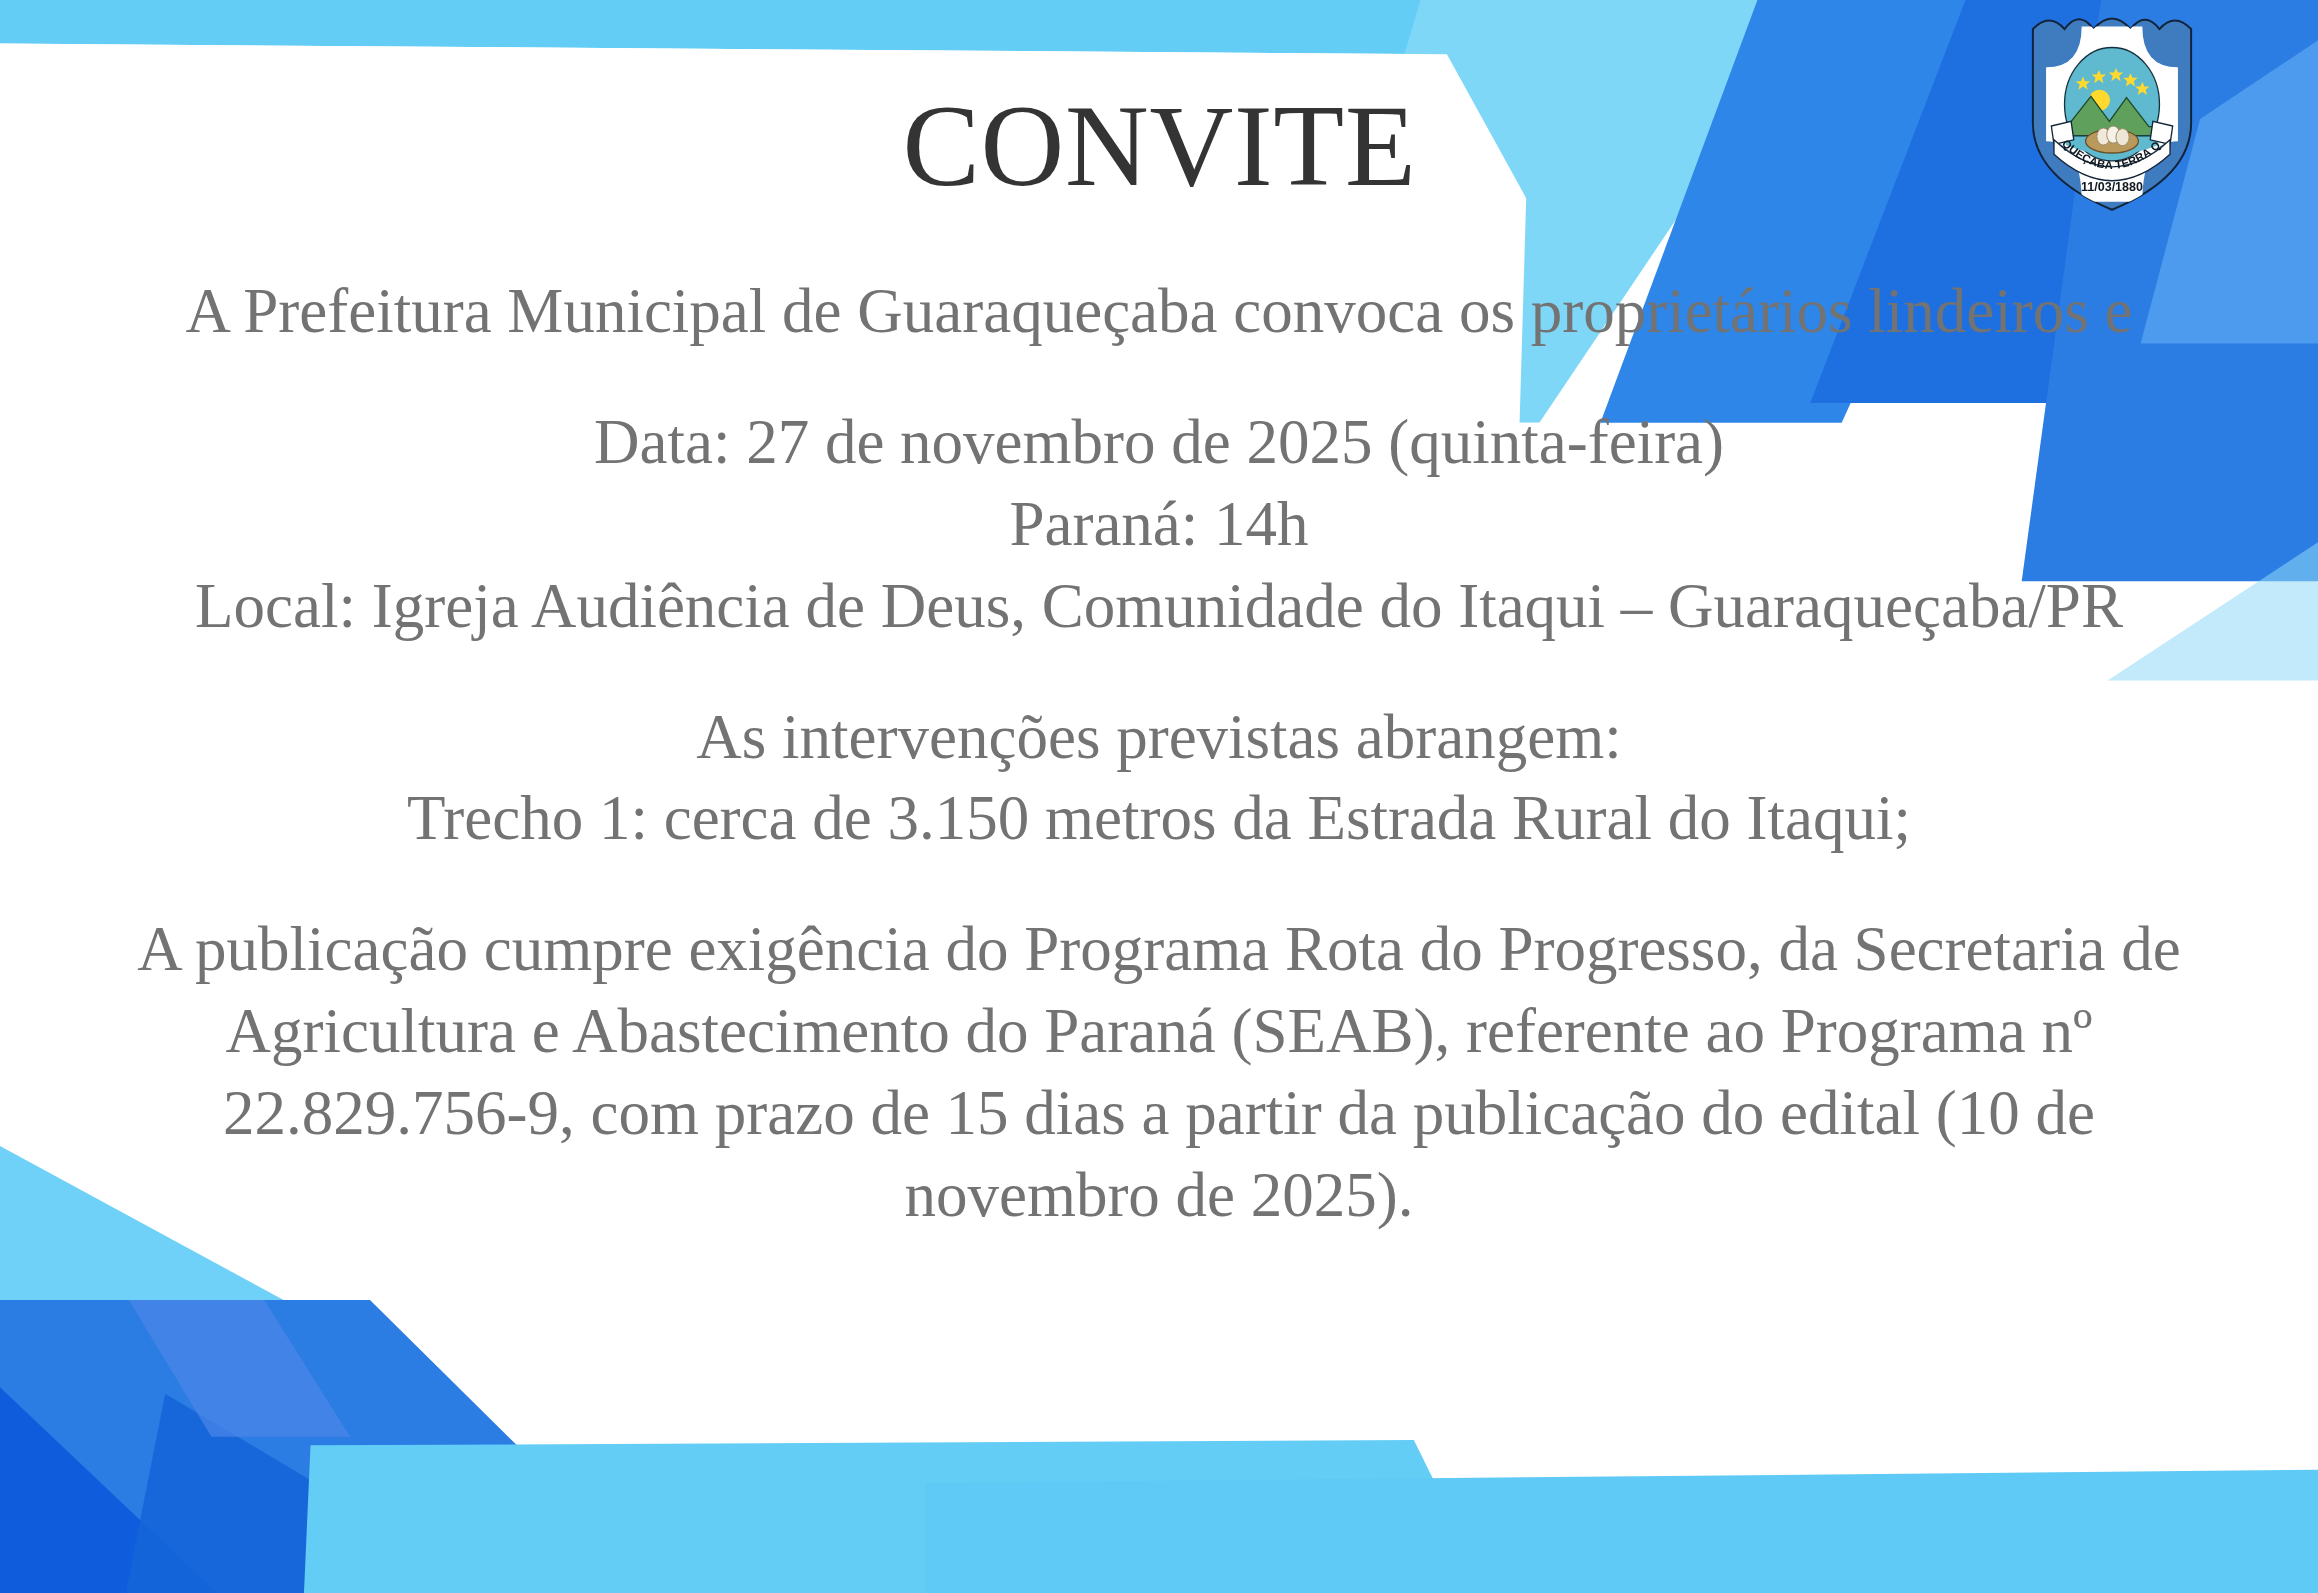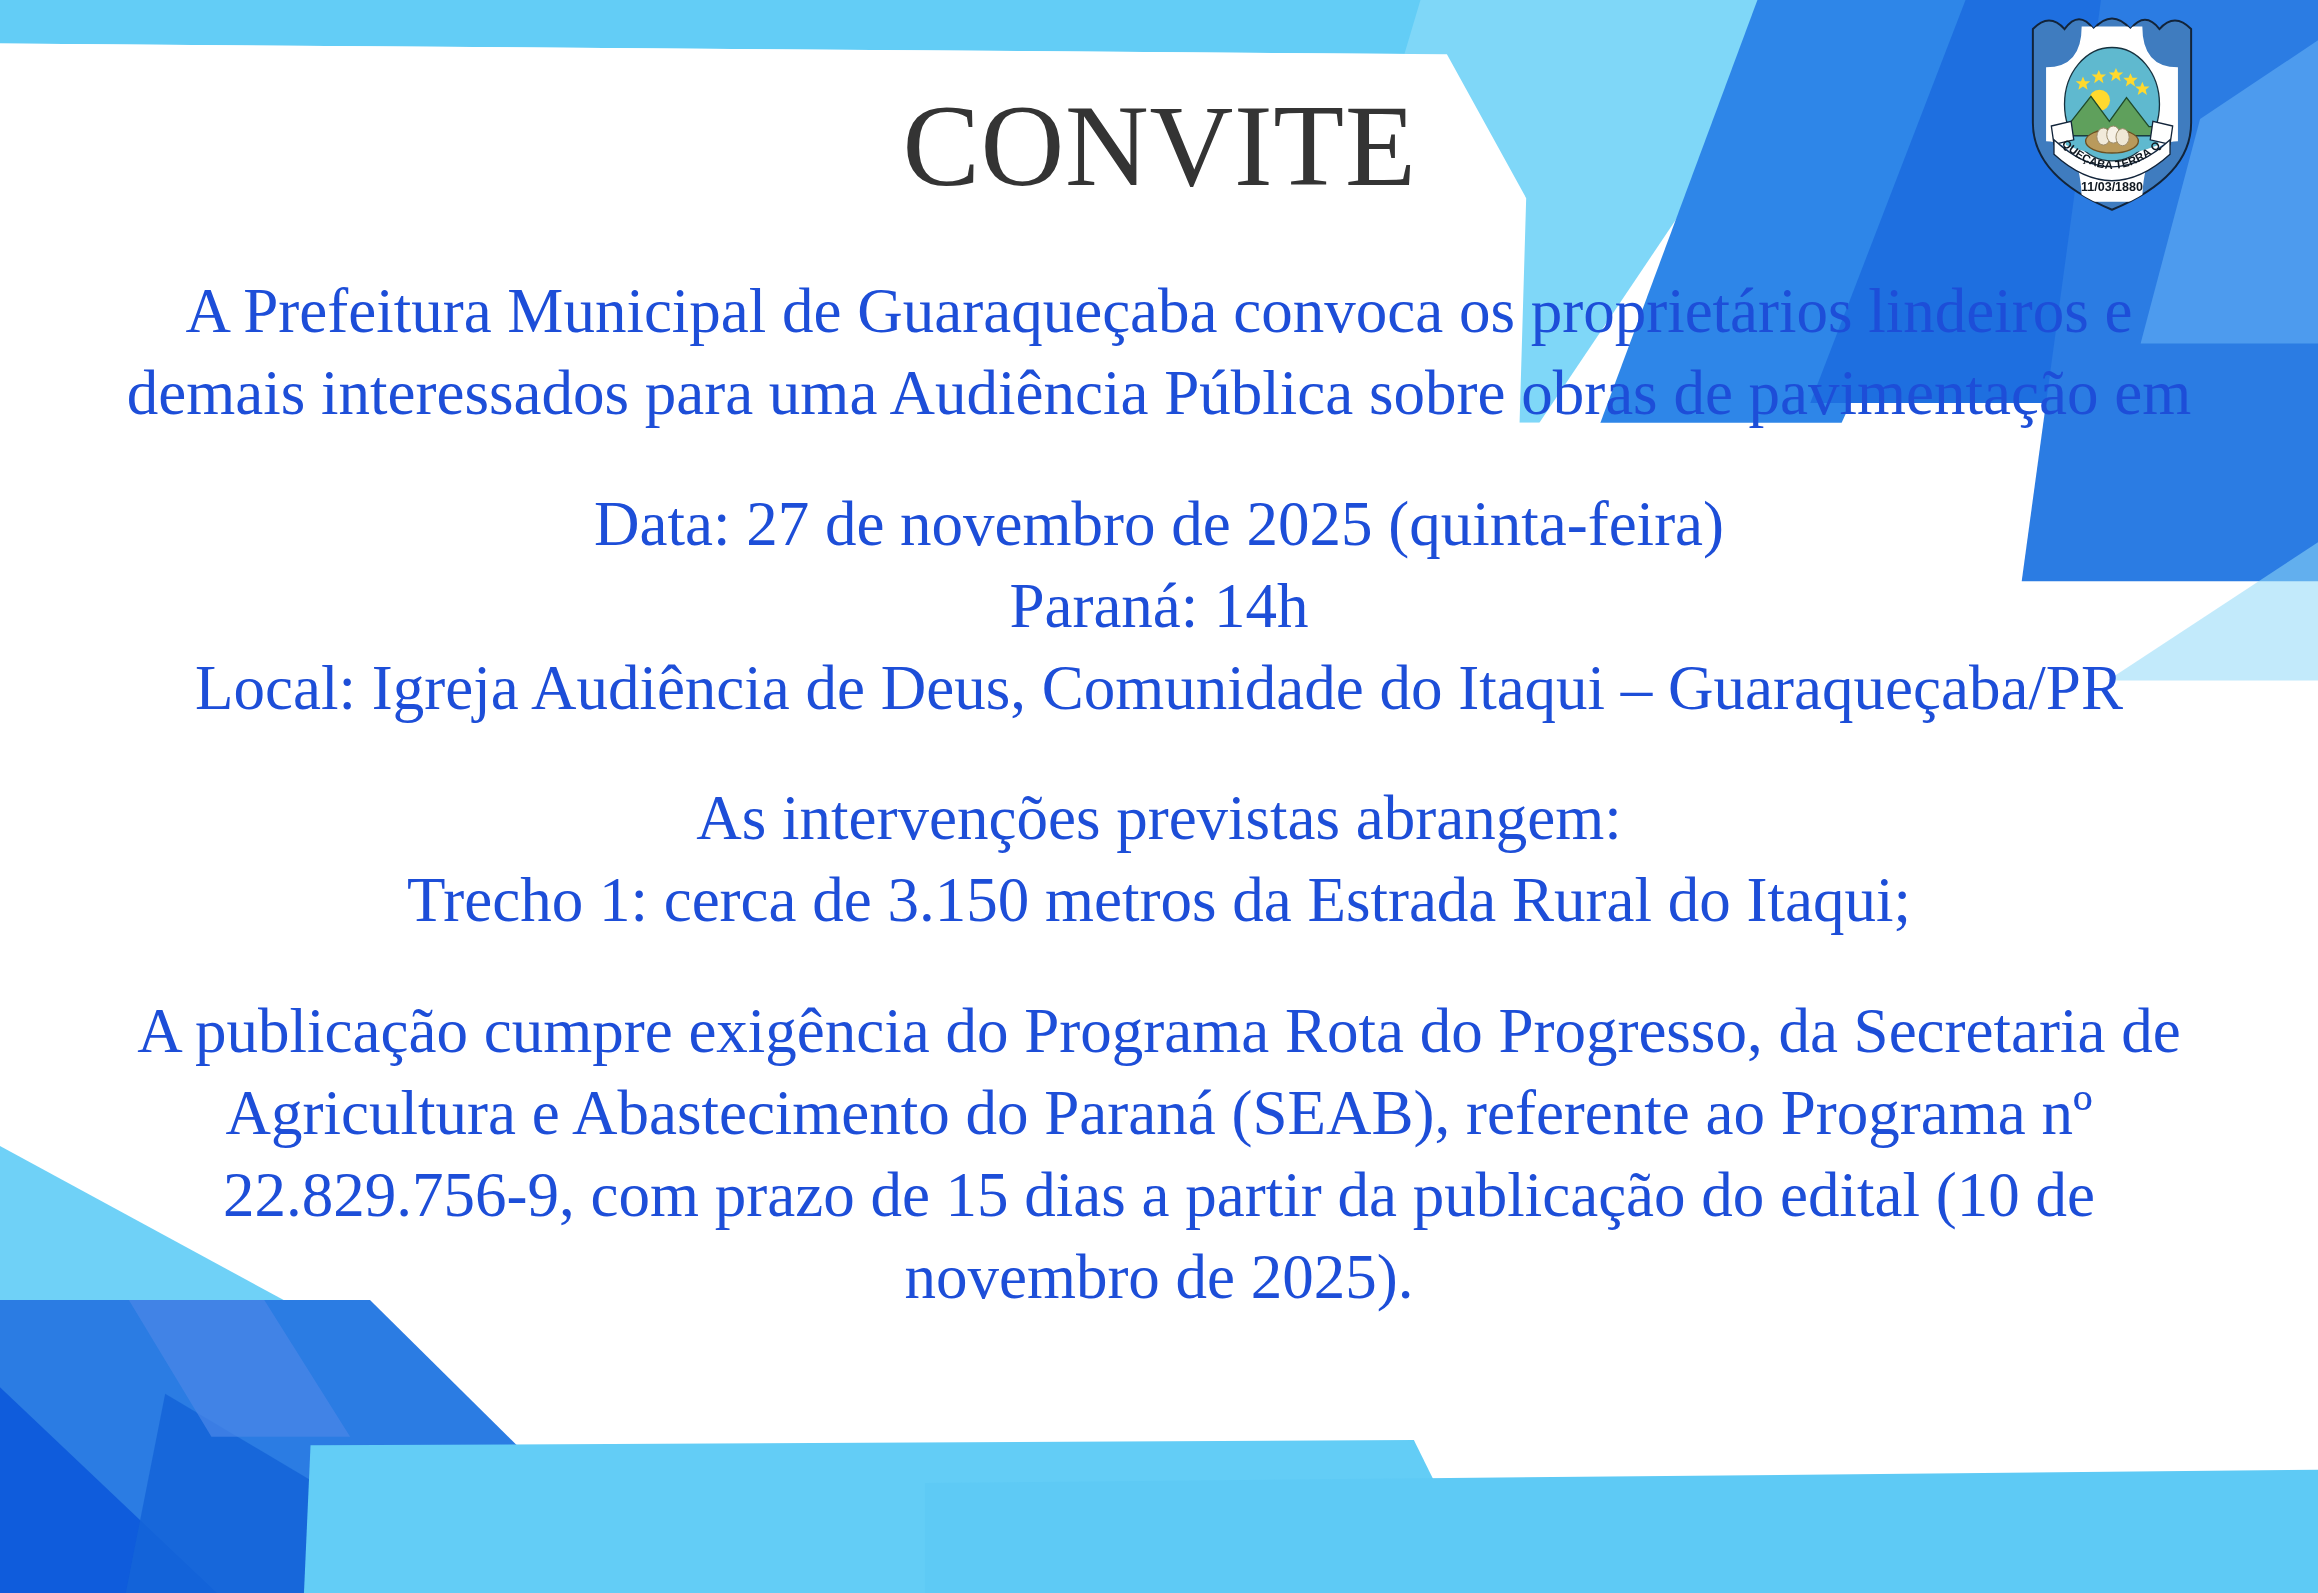--- a/index.html
+++ b/index.html
@@ -54,21 +54,21 @@
     font-family: "Liberation Serif", "DejaVu Serif", serif;
     margin: 0;
   }
 
   #body-block {
     position: absolute;
     top: 271px;
     left: 63px;
     width: 2192px;
     text-align: center;
-    color: #1d4ed8;
+    color: #737373;
     font-size: 63px;
     line-height: 1.30;
     font-family: "Liberation Serif", "DejaVu Serif", serif;
   }
   .para {
     margin: 0;
   }
   .para .line { display: block; }
   .spacer-md { height: 49px; }
 
@@ -109,21 +109,20 @@
   <div id="content">
 
     <div id="title-block">
       <h1 id="poster-title">CONVITE</h1>
     </div>
 
     <div id="body-block">
 
       <p class="para">
         <span class="line">A Prefeitura Municipal de Guaraqueçaba convoca os proprietários lindeiros e</span>
-        <span class="line">demais interessados para uma Audiência Pública sobre obras de pavimentação em</span>
       </p>
 
       <div class="spacer-md"></div>
 
       <p class="para">
         <span class="line">Data: 27 de novembro de 2025 (quinta-feira)</span>
         <span class="line">Paraná: 14h</span>
         <span class="line">Local: Igreja Audiência de Deus, Comunidade do Itaqui – Guaraqueçaba/PR</span>
       </p>
 

